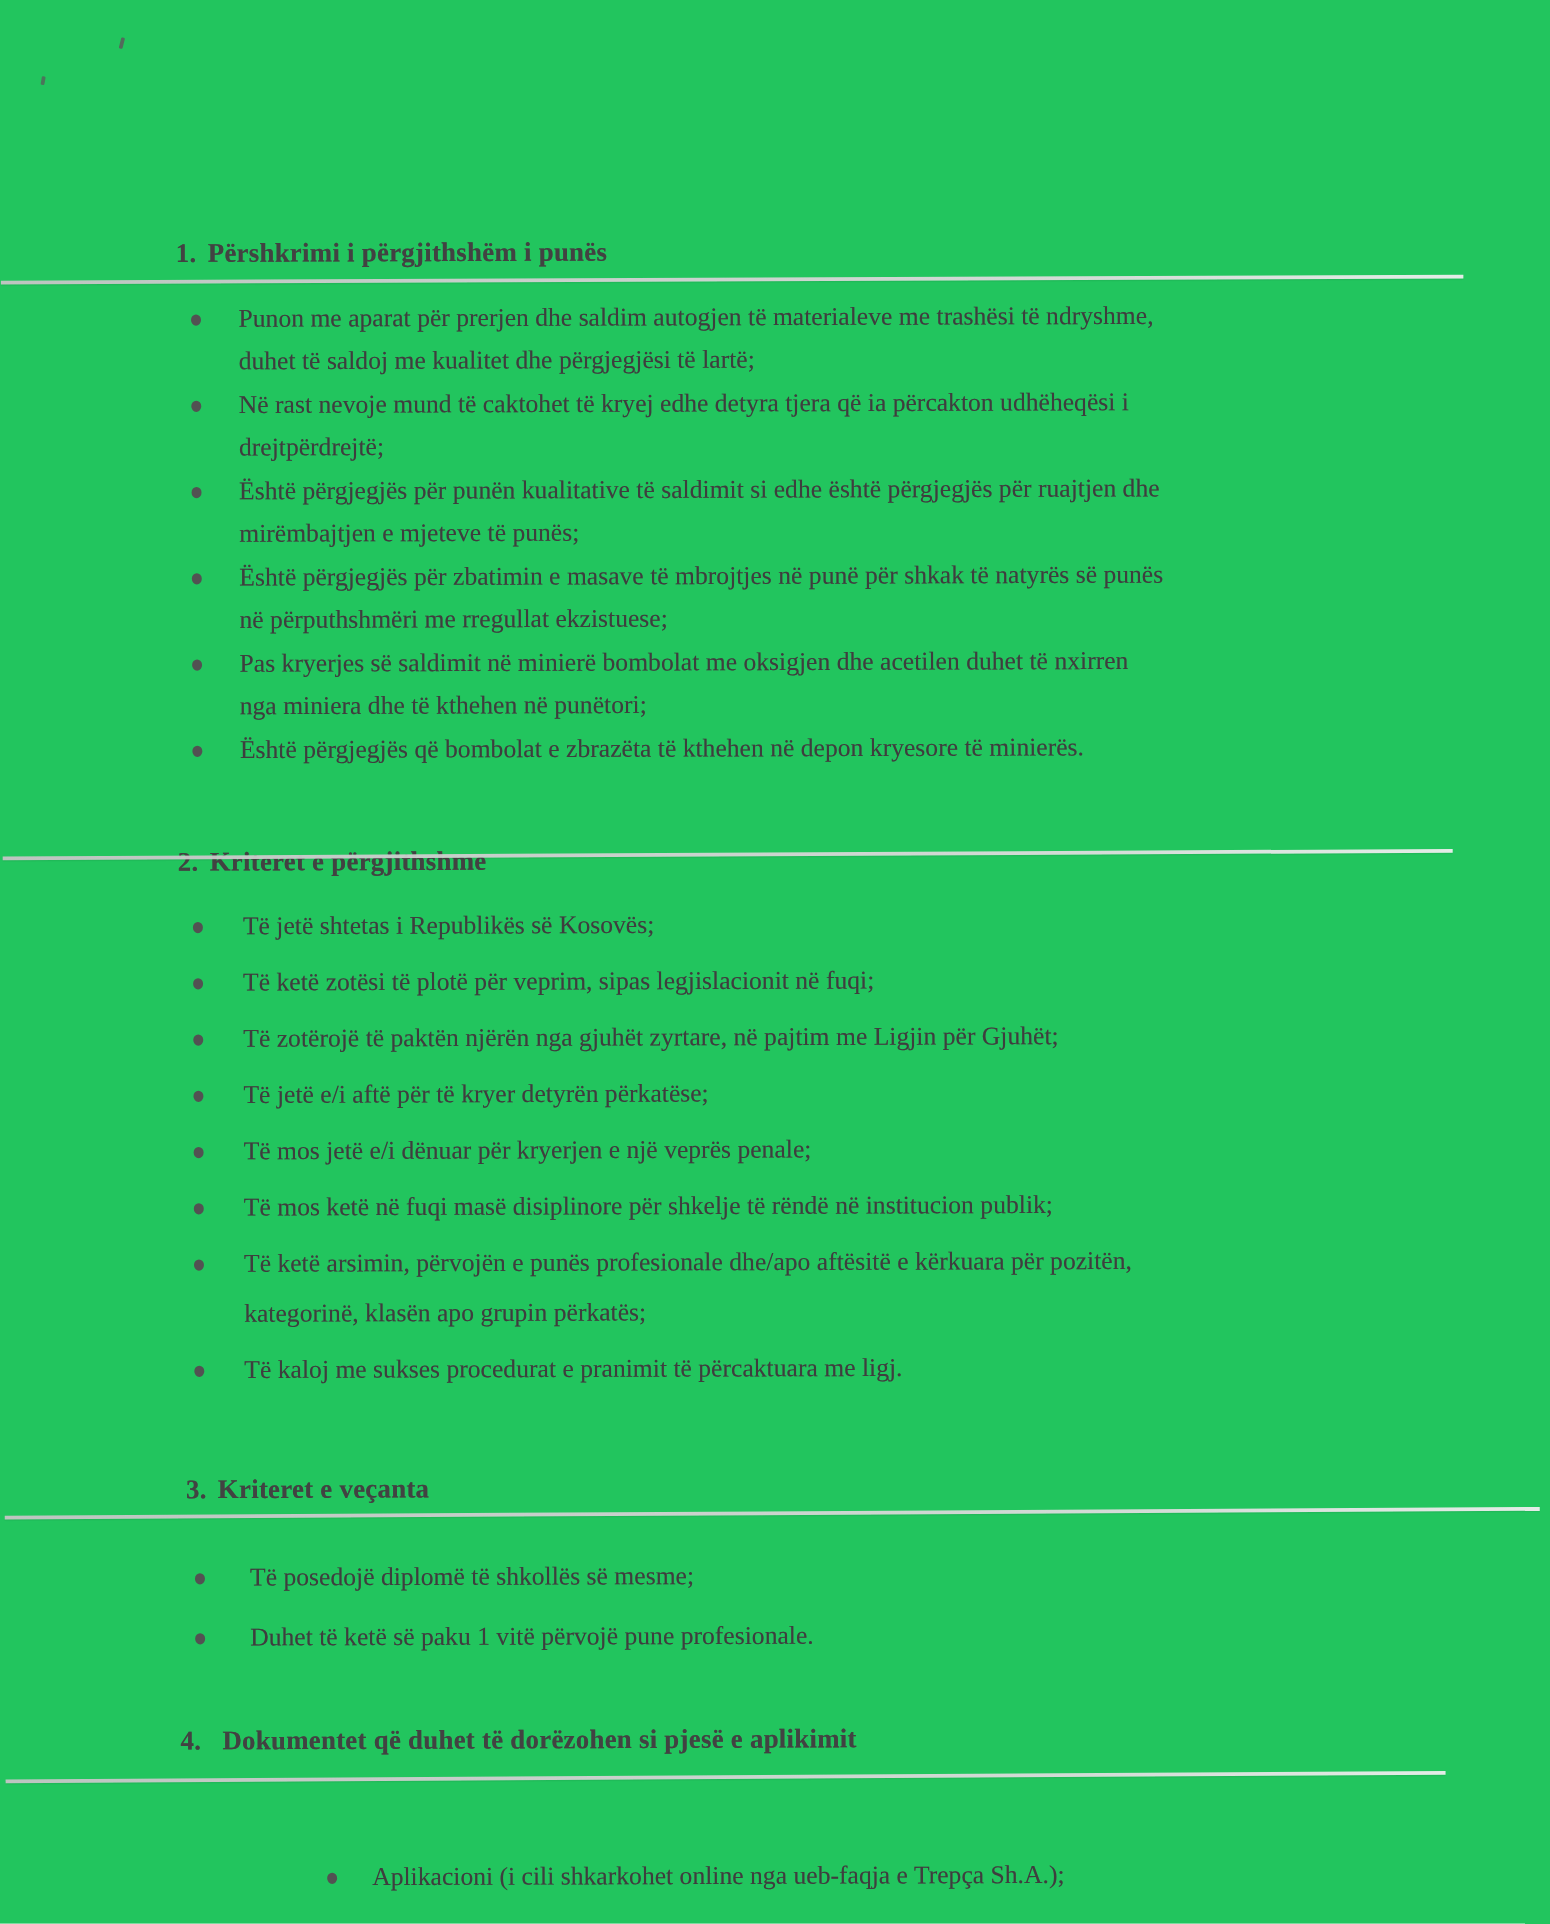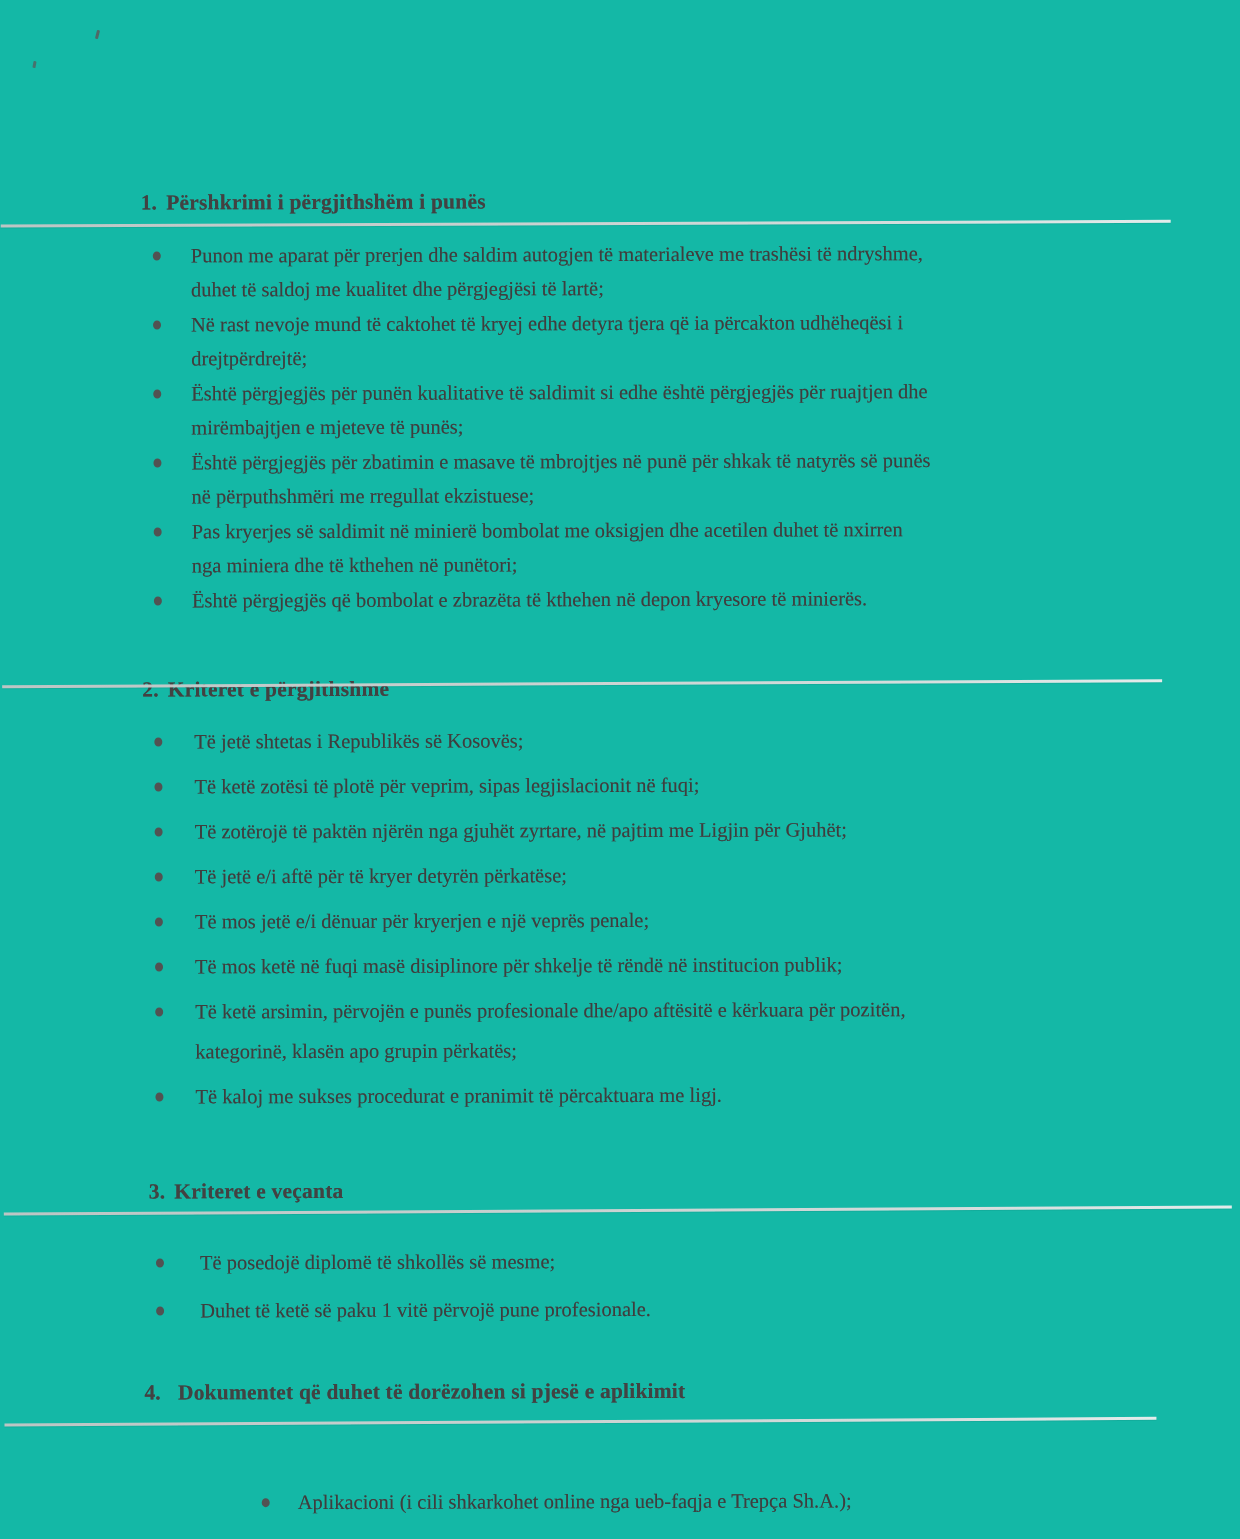--- a/index.html
+++ b/index.html
@@ -1,20 +1,20 @@
 <!DOCTYPE html>
 <html><head>
 <meta charset="utf-8">
 <style>
   html, body { margin: 0; padding: 0; background: #ffffff; }
   .page {
     position: relative;
     width: 1240px;
     height: 1539px;
-    background: #14b8a6;
+    background: #22c55e;
     overflow: hidden;
     font-family: "Liberation Serif", "DejaVu Serif", serif;
     color: #3d3d3d;
   }
   .content {
     position: absolute;
     left: 0; top: 0; width: 1240px; height: 1539px;
     transform: rotate(-0.18deg);
     transform-origin: 0 0;
   }

